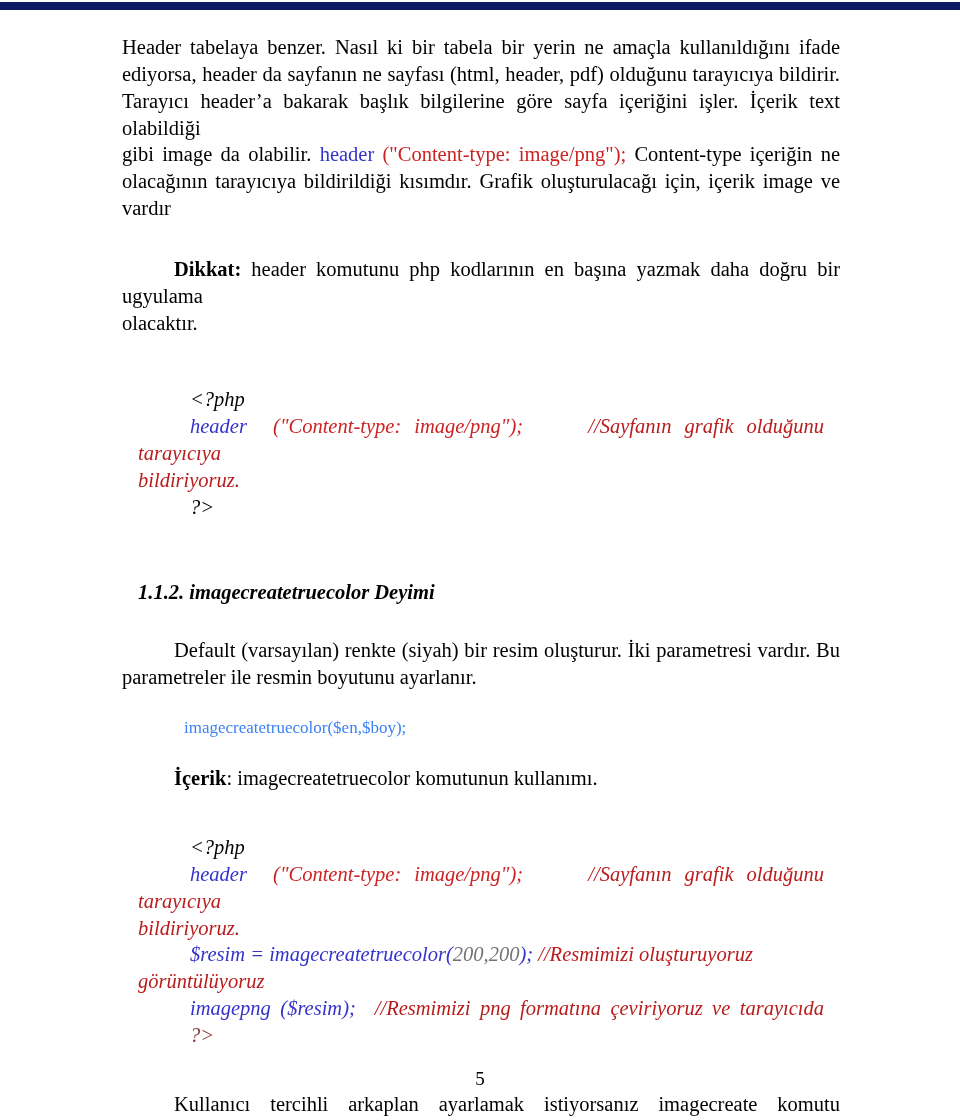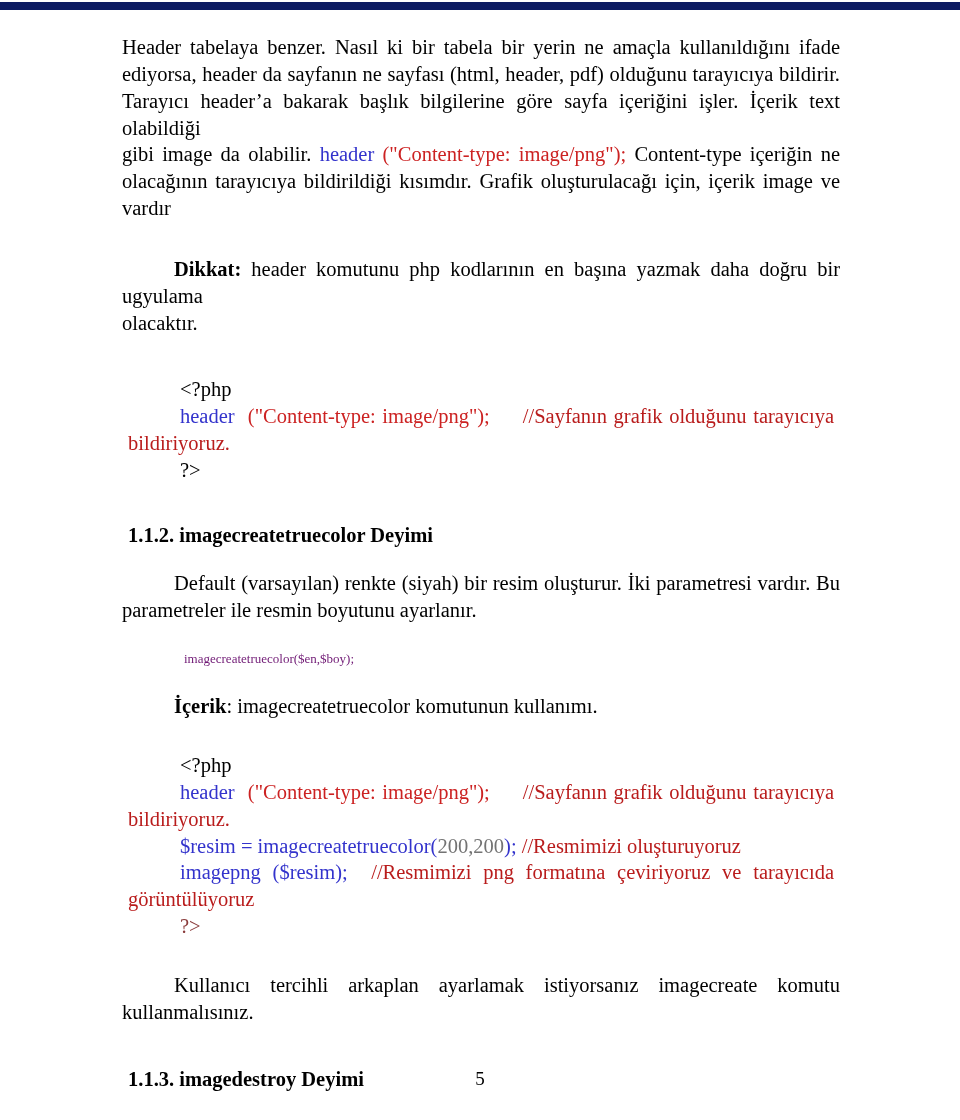--- a/index.html
+++ b/index.html
@@ -26,21 +26,22 @@
   }
 
   .page {
     position: absolute;
     left: 122px;
     top: 34px;
     width: 718px;
   }
 
   p, .code-block, h2 {
-    margin: 6px;
+    margin: 16px;
+    font-style: italic;
   }
 
   .para {
     font-size: 20.5px;
     line-height: 1.31;
     text-align: justify;
     text-justify: inter-word;
     margin-bottom: 0;
   }
 
@@ -70,24 +71,24 @@
     text-justify: inter-word;
   }
   .code-line {
     text-indent: 52px;
     text-align: justify;
     text-justify: inter-word;
   }
   .code-line.noindent { text-indent: 0; }
 
   .snippet {
-    font-size: 13px;
+    font-size: 17px;
     line-height: 1.31;
     text-indent: 62px;
-    color: #701a75;
+    color: #3b82f6;
   }
 
   .page-number {
     position: absolute;
     left: 0;
     top: 1068px;
     width: 960px;
     text-align: center;
     font-size: 19px;
     color: #000000;
@@ -153,24 +154,24 @@
 
   <div class="gap-md"></div>
 
   <div class="code-block">
     <div class="code-line">&lt;?php</div>
     <div class="code-line">
         <span class="just-row"><span class="kw">header</span>&nbsp; <span class="str">("Content-type: image/png");</span>&nbsp;&nbsp;&nbsp;&nbsp; <span class="cmt">//Sayfanın grafik olduğunu tarayıcıya</span></span>
       </div>
     <div class="code-line noindent cmt">bildiriyoruz.</div>
     <div class="code-line"><span class="kw">$resim = imagecreatetruecolor(</span><span class="plain">200,200</span><span class="kw">);</span><span class="cmt"> //Resmimizi oluşturuyoruz</span></div>
+    <div class="code-line noindent cmt">görüntülüyoruz</div>
     <div class="code-line">
         <span class="just-row"><span class="kw">imagepng ($resim);</span>&nbsp; <span class="cmt">//Resmimizi png formatına çeviriyoruz ve tarayıcıda</span></span>
       </div>
-    <div class="code-line noindent cmt">görüntülüyoruz</div>
     <div class="code-line tagend">?&gt;</div>
   </div>
 
   <div class="gap-md"></div>
 
   <div class="para">
     <span class="just-row"><span style="display:inline-block;width:52px"></span><span>Kullanıcı tercihli arkaplan ayarlamak istiyorsanız imagecreate komutu</span></span>
     <span>kullanmalısınız.</span>
   </div>
 

